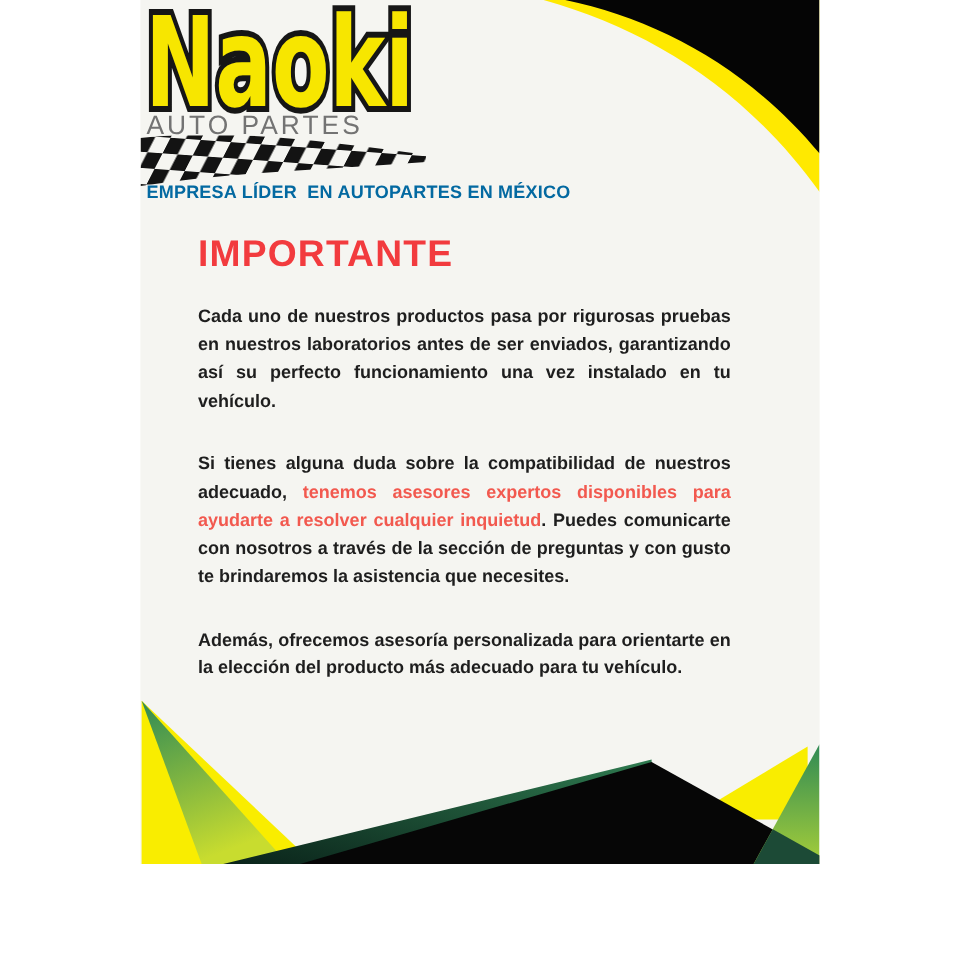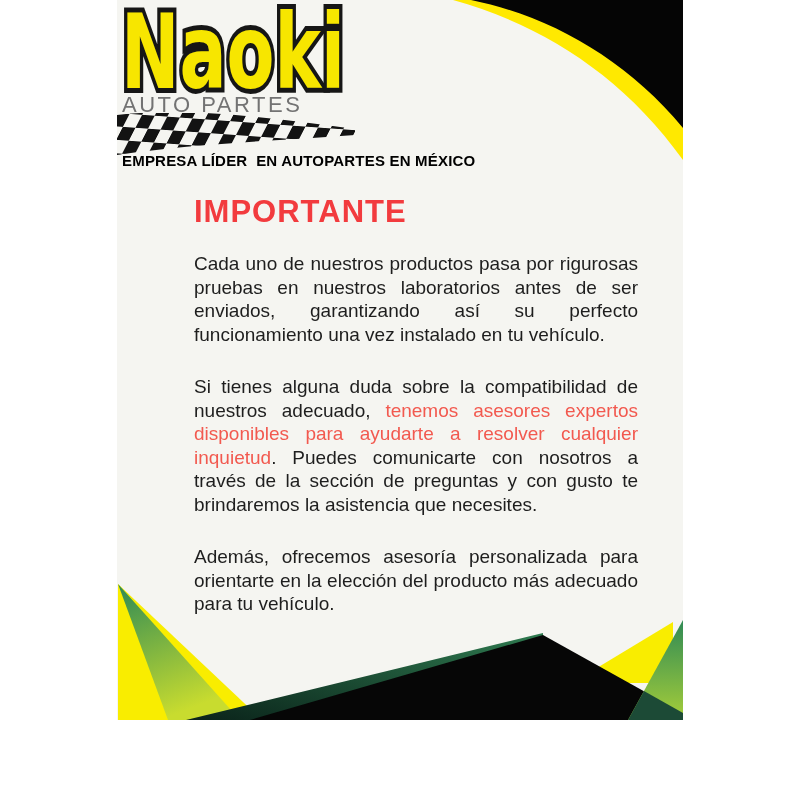--- a/index.html
+++ b/index.html
@@ -12,27 +12,27 @@
   .bottom-svg{position:absolute;bottom:0;left:0;width:566px;height:150px;display:block;}
 
   
   .brand{position:absolute;left:0;top:0;width:440px;}
   .naoki-svg{position:absolute;left:0;top:2px;width:238px;height:100px;overflow:visible;}
   .naoki-text{font-family:"DejaVu Sans",sans-serif;font-weight:bold;font-size:104px;
               fill:#F7E600;stroke:#161616;stroke-width:10px;paint-order:stroke;}
   .subtitle{position:absolute;left:5px;top:92px;font-size:22px;font-weight:500;color:#737373;
             letter-spacing:2.5px;white-space:pre;}
   .flag-svg{position:absolute;left:0;top:113px;width:240px;height:42px;}
-  .tagline{position:absolute;left:5px;top:152px;font-size:15px;font-weight:bold;color:#000000;
+  .tagline{position:absolute;left:5px;top:152px;font-size:15px;font-weight:bold;color:#0369a1;
            letter-spacing:0.2px;white-space:pre;}
 
   
-  .copy{position:absolute;left:77px;top:194px;width:444px;}
+  .copy{position:absolute;left:48px;top:194px;width:444px;}
   .copy h1{margin:0 0 22px 0;font-size:31px;font-weight:800;color:#F23B3E;letter-spacing:1px;}
-  .copy p{margin:0 0 29px 0;font-size:19px;line-height:23.5px;font-weight:normal;color:#1E1E1E;
+  .copy p{margin:0 0 29px 0;font-size:15px;line-height:23.5px;font-weight:bold;color:#1E1E1E;
           text-align:justify;}
   .copy p:last-child{margin-bottom:4px;}
   .hl{color:#F2594F;}
 </style>
 </head>
 <body>
 
 <div class="canvas">
   <div class="page">
 

